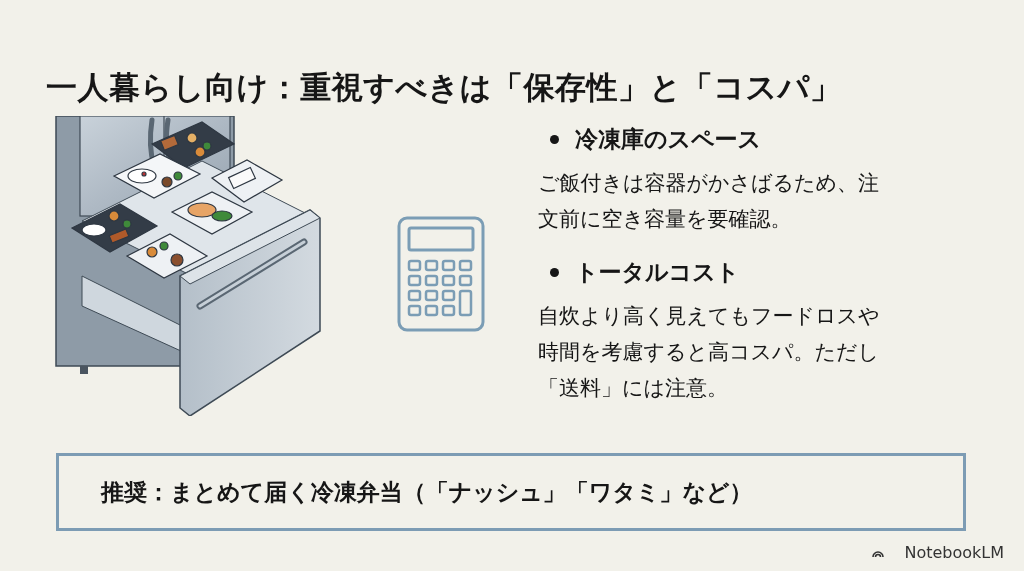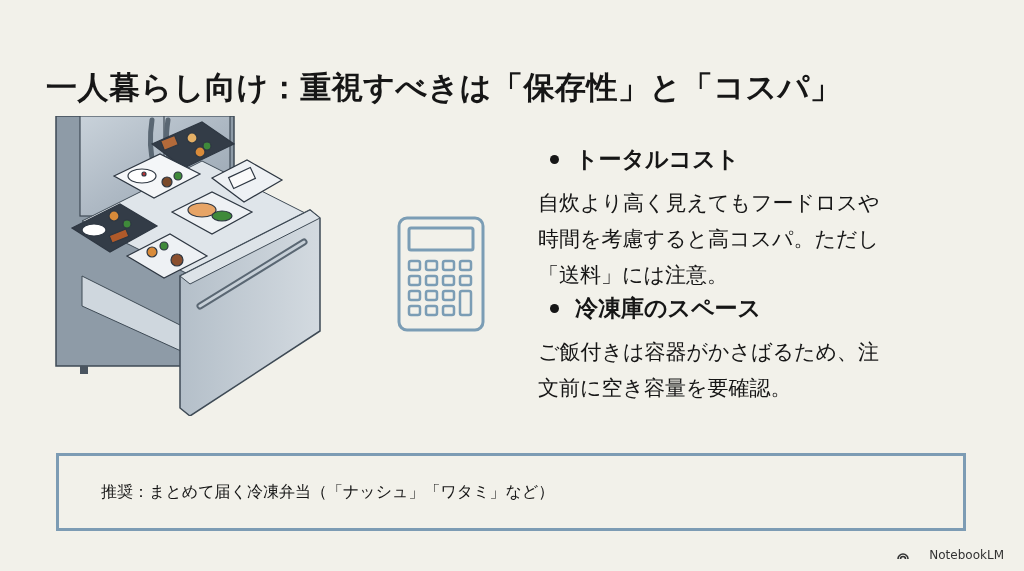--- a/index.html
+++ b/index.html
@@ -27,22 +27,22 @@
   .bullet-body {
     font-size:21px; line-height:36px; margin-top:10px; margin-left:4px;
     white-space:pre-line;
   }
   .section-2 { margin-top:20px; }
   .recommend-box {
     position:absolute; left:56px; top:453px; width:904px; height:72px;
     border:3px solid #7d9cb4;
     display:flex; align-items:center;
   }
-  .recommend-text { margin-left:42px; font-size:16px; font-weight:normal; white-space:nowrap; }
-  .brand { position:absolute; right:20px; bottom:9px; display:flex; align-items:center; gap:20px; font-size:12px; color:#333; }
+  .recommend-text { margin-left:42px; font-size:23px; font-weight:bold; white-space:nowrap; }
+  .brand { position:absolute; right:20px; bottom:9px; display:flex; align-items:center; gap:20px; font-size:16px; color:#333; }
 </style>
 </head>
 <body>
 
 <div class="slide-title">一人暮らし向け：重視すべきは「保存性」と「コスパ」</div>
 
 <svg class="illustration" viewBox="0 0 300 300">
   <defs>
     <linearGradient id="steel" x1="0" y1="0" x2="1" y2="1">
       <stop offset="0" stop-color="#c9d2da"></stop>
@@ -116,36 +116,36 @@
       <rect x="30" y="76" width="11" height="9" rx="2"></rect>
       <rect x="47" y="76" width="11" height="9" rx="2"></rect>
       <rect x="64" y="76" width="11" height="24" rx="2"></rect>
     <rect x="13" y="91" width="11" height="9" rx="2"></rect>
       <rect x="30" y="91" width="11" height="9" rx="2"></rect>
       <rect x="47" y="91" width="11" height="9" rx="2"></rect>
   </g>
 </svg>
 
 <div class="bullets">
+  <div class="section">
+    <div class="bullet-head">
+      <span class="bullet-dot"></span>
+      <span>冷凍庫のスペース</span>
+    </div>
+    <div class="bullet-body">ご飯付きは容器がかさばるため、注
+文前に空き容量を要確認。</div>
+  </div>
   <div class="section section-2">
     <div class="bullet-head">
       <span class="bullet-dot"></span>
       <span>トータルコスト</span>
     </div>
     <div class="bullet-body">自炊より高く見えてもフードロスや
 時間を考慮すると高コスパ。ただし
 「送料」には注意。</div>
-  </div>
-  <div class="section">
-    <div class="bullet-head">
-      <span class="bullet-dot"></span>
-      <span>冷凍庫のスペース</span>
-    </div>
-    <div class="bullet-body">ご飯付きは容器がかさばるため、注
-文前に空き容量を要確認。</div>
   </div>
 </div>
 
 <div class="recommend-box">
   <span class="recommend-text">推奨：まとめて届く冷凍弁当（「ナッシュ」「ワタミ」など）</span>
 </div>
 
 <div class="brand">
   <svg width="12" height="10" viewBox="0 0 12 10">
     <path d="M1 9 A5 5 0 0 1 11 9 M3.5 9 A2.5 2.5 0 0 1 8.5 9" stroke="#333" stroke-width="1.6" fill="none"></path>

